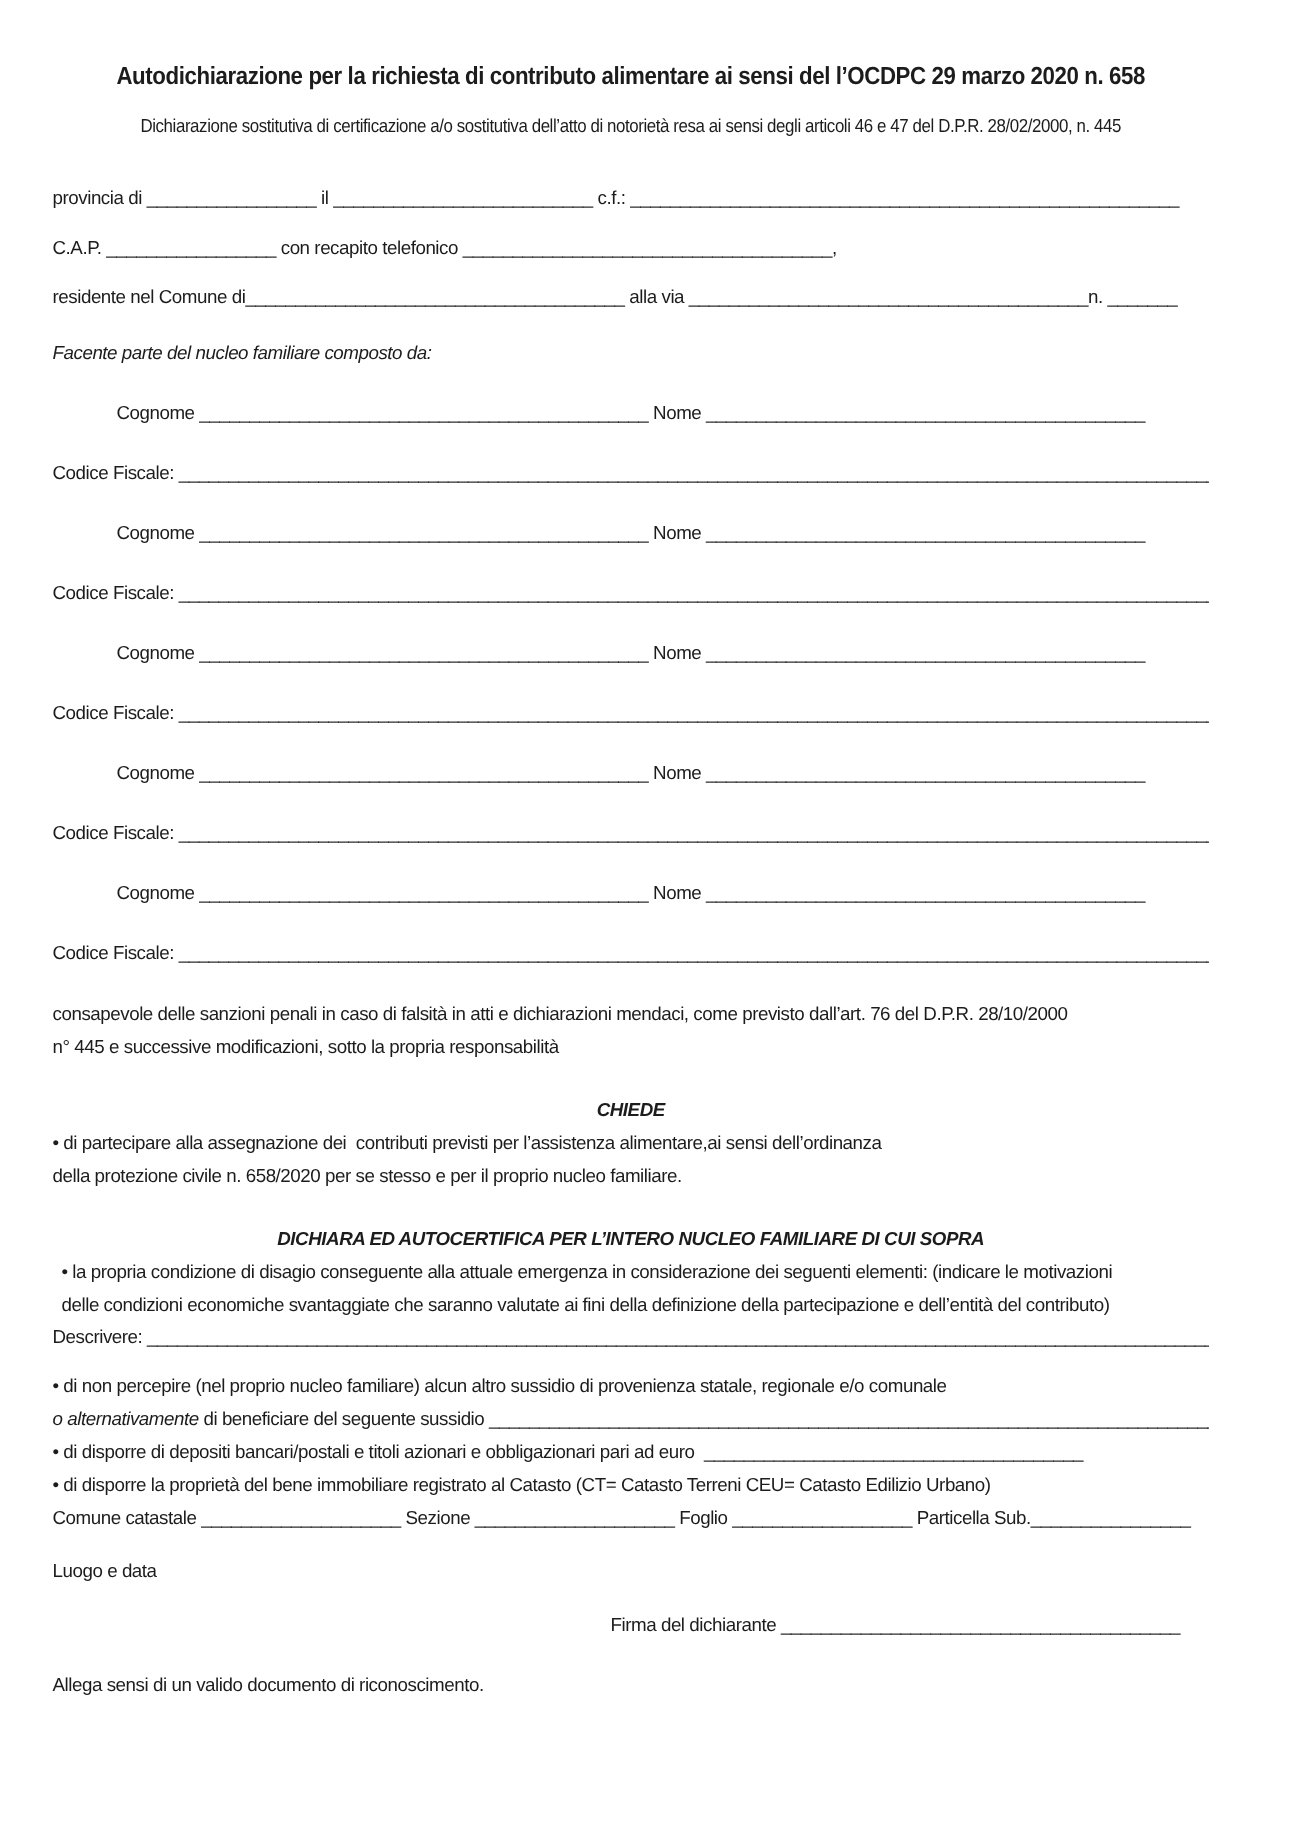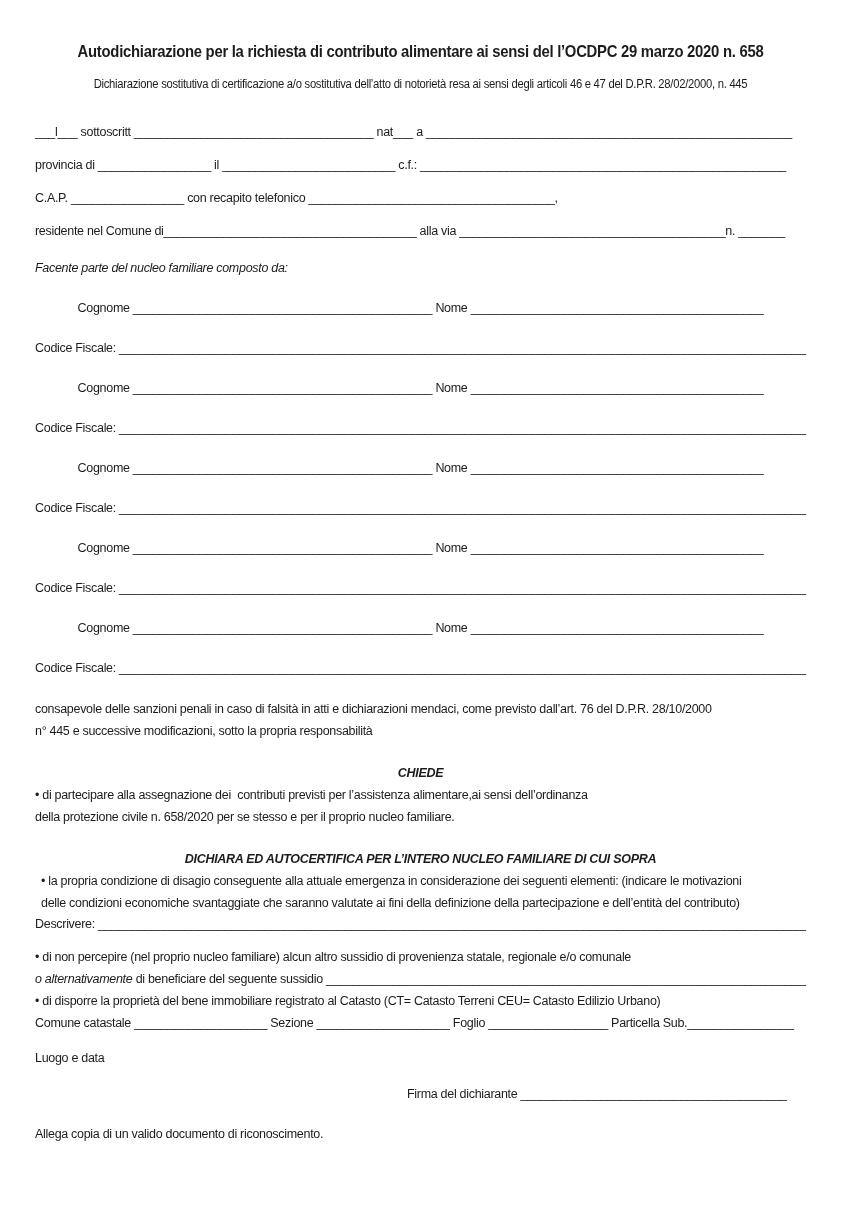--- a/index.html
+++ b/index.html
@@ -52,21 +52,20 @@
 </style>
 </head>
 <body>
 
 <div class="page">
 
   <div class="doc-title">Autodichiarazione per la richiesta di contributo alimentare  ai sensi del l’OCDPC 29 marzo 2020 n. 658</div>
   <div class="doc-subtitle">Dichiarazione sostitutiva di certificazione a/o sostitutiva dell’atto di notorietà resa ai sensi degli articoli 46 e 47 del D.P.R. 28/02/2000, n. 445</div>
 
   <div>
-    <div class="fline">___l___ sottoscritt ____________________________________ nat___ a _______________________________________________________</div>
     <div class="fline">provincia di _________________ il __________________________ c.f.: _______________________________________________________</div>
     <div class="fline">C.A.P. _________________ con recapito telefonico _____________________________________,</div>
     <div class="fline">residente nel Comune di______________________________________ alla via ________________________________________n. _______</div>
   </div>
 
   <div class="intro">Facente parte del nucleo familiare composto da:</div>
 
   <div>
     <div class="frow">Cognome _____________________________________________ Nome ____________________________________________</div>
     <div class="frow">Codice Fiscale: ______________________________________________________________________________________________________________</div>
@@ -90,21 +89,22 @@
   <div class="para">della protezione civile n. 658/2020 per se stesso e per il proprio nucleo familiare.</div>
 
   <div class="heading">DICHIARA ED AUTOCERTIFICA PER L’INTERO NUCLEO FAMILIARE DI CUI SOPRA</div>
   <div class="para cond">• la propria condizione di disagio conseguente alla attuale emergenza in considerazione dei seguenti elementi: (indicare le motivazioni</div>
   <div class="para cond">delle condizioni economiche svantaggiate che saranno valutate ai fini della definizione della partecipazione e dell’entità del contributo)</div>
   <div class="descr">Descrivere: __________________________________________________________________________________________________________________</div>
 
   <div class="sussidi">
     <div class="para">• di non percepire (nel proprio nucleo familiare) alcun altro sussidio di provenienza statale, regionale e/o comunale</div>
     <div class="para"><span class="it">o alternativamente</span><span> di beneficiare del seguente sussidio _________________________________________________________________________</span></div>
+    <div class="para">• di disporre di depositi bancari/postali e titoli azionari e obbligazionari pari ad euro  ______________________________________</div>
     <div class="para">• di disporre la proprietà del bene immobiliare registrato al Catasto (CT= Catasto Terreni CEU= Catasto Edilizio Urbano)</div>
     <div class="para">Comune catastale ____________________ Sezione ____________________ Foglio __________________ Particella Sub.________________</div>
   </div>
 
   <div class="luogo">Luogo e data</div>
   <div class="firma">Firma del dichiarante ________________________________________</div>
-  <div class="allega">Allega copia di un valido documento di riconoscimento.</div>
+  <div class="allega">Allega sensi di un valido documento di riconoscimento.</div>
 
 </div>
 
 </body></html>

